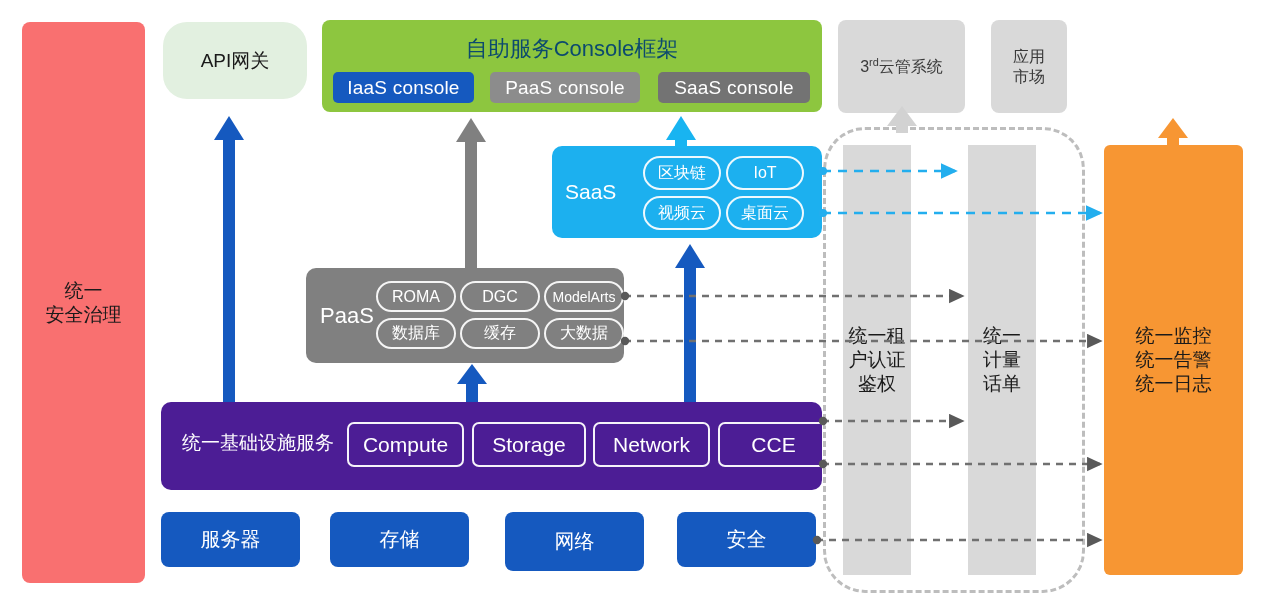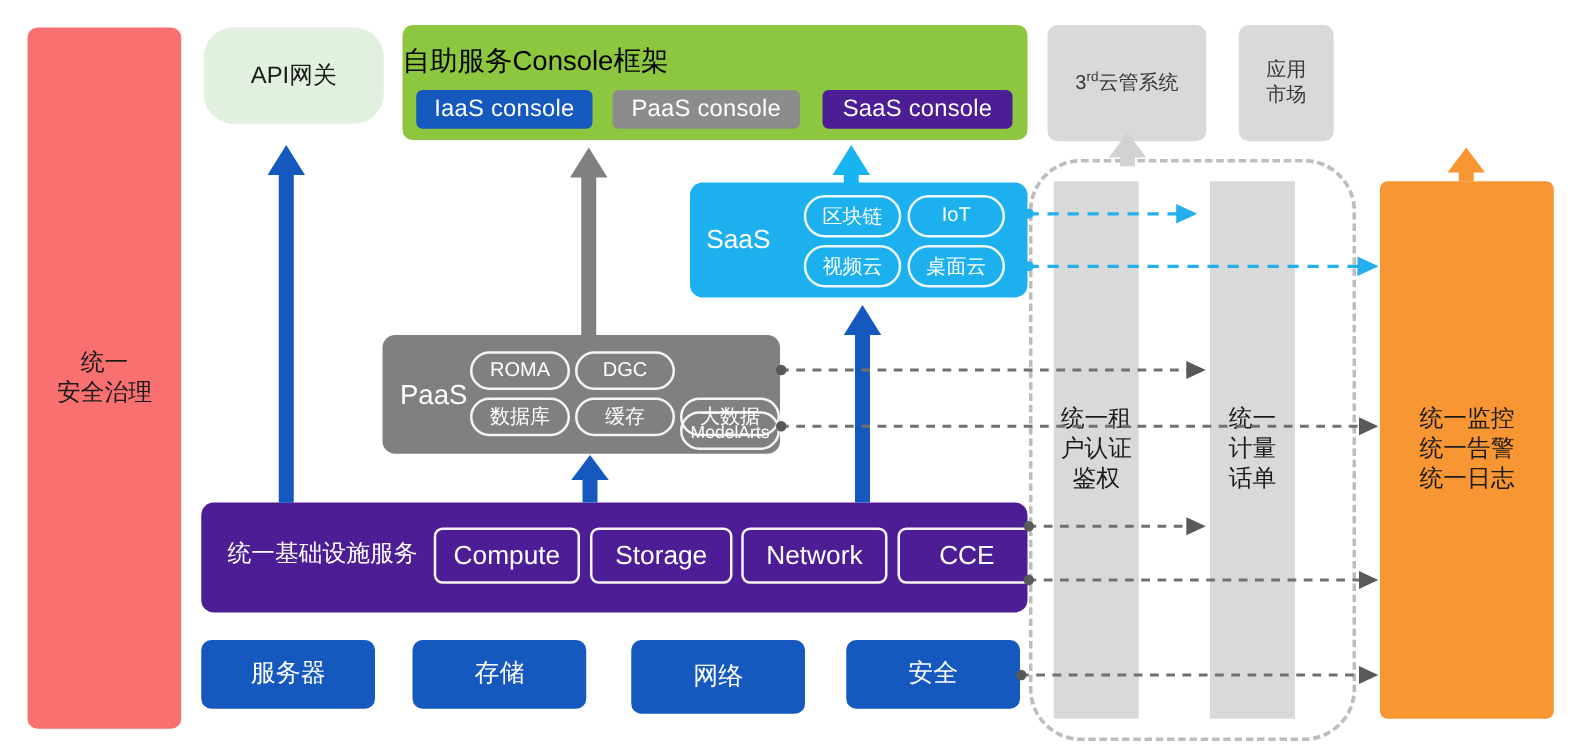--- a/index.html
+++ b/index.html
@@ -14,26 +14,26 @@
   .panel-orange-top{background:#f79633;border-radius:8px;color:#1a1a1a;font-size:16px;}
   .panel-apigw{background:#e2f0e0;border-radius:8px;color:#1a1a1a;font-size:19px;}
   .panel-green{background:#8dc63f;border-radius:8px;}
   .panel-gray-top{background:#d9d9d9;border-radius:8px;color:#3a3a3a;font-size:16px;}
   .panel-gray-col{background:#d9d9d9;color:#1a1a1a;font-size:19px;}
   .panel-saas{background:#1cb0ef;border-radius:10px;}
   .panel-paas{background:#808080;border-radius:10px;}
   .panel-infra{background:#4c1d95;border-radius:10px;}
   .blue-tile{background:#1559bf;border-radius:8px;color:#fff;font-size:20px;}
 
-  .green-title{position:absolute;left:0;right:0;top:14px;text-align:left;font-size:22px;color:#000000;}
+  .green-title{position:absolute;left:0;right:0;top:14px;text-align:center;font-size:22px;color:#0c4a6e;}
   .pill{position:absolute;border-radius:5px;display:flex;align-items:center;justify-content:center;
         color:#fff;font-size:19px;letter-spacing:.2px;}
   .pill-iaas{background:#1559bf;}
   .pill-paas{background:#8c8c8c;}
-  .pill-saas{background:#4c1d95;}
+  .pill-saas{background:#737373;}
 
   .lbl-saas{position:absolute;color:#fff;font-size:21px;}
   .lbl-paas{position:absolute;color:#fff;font-size:22px;}
   .lbl-infra{position:absolute;color:#fff;font-size:19px;}
 
   .chip{position:absolute;border:2px solid rgba(255,255,255,.92);border-radius:17px;
         display:flex;align-items:center;justify-content:center;color:#fff;font-size:16px;}
   .chip-sm{font-size:14px;}
   .chip-infra{position:absolute;border:2px solid rgba(255,255,255,.95);border-radius:7px;
         display:flex;align-items:center;justify-content:center;color:#fff;font-size:21px;}
@@ -118,21 +118,21 @@
   </div>
 
   <div class="abs panel-paas" style="left:306px;top:268px;width:318px;height:95px;">
     <span class="lbl-paas" style="left:14px;top:35px;">PaaS</span>
     <div class="chip" style="left:70px;top:13px;width:76px;height:27px;">
       <span>ROMA</span>
     </div>
     <div class="chip" style="left:154px;top:13px;width:76px;height:27px;">
       <span>DGC</span>
     </div>
-    <div class="chip chip-sm" style="left:238px;top:13px;width:76px;height:27px;margin-top:48px;">
+    <div class="chip chip-sm" style="left:238px;top:13px;width:76px;height:27px;">
       <span>ModelArts</span>
     </div>
     <div class="chip" style="left:70px;top:50px;width:76px;height:27px;">
       <span>数据库</span>
     </div>
     <div class="chip" style="left:154px;top:50px;width:76px;height:27px;">
       <span>缓存</span>
     </div>
     <div class="chip" style="left:238px;top:50px;width:76px;height:27px;">
       <span>大数据</span>

